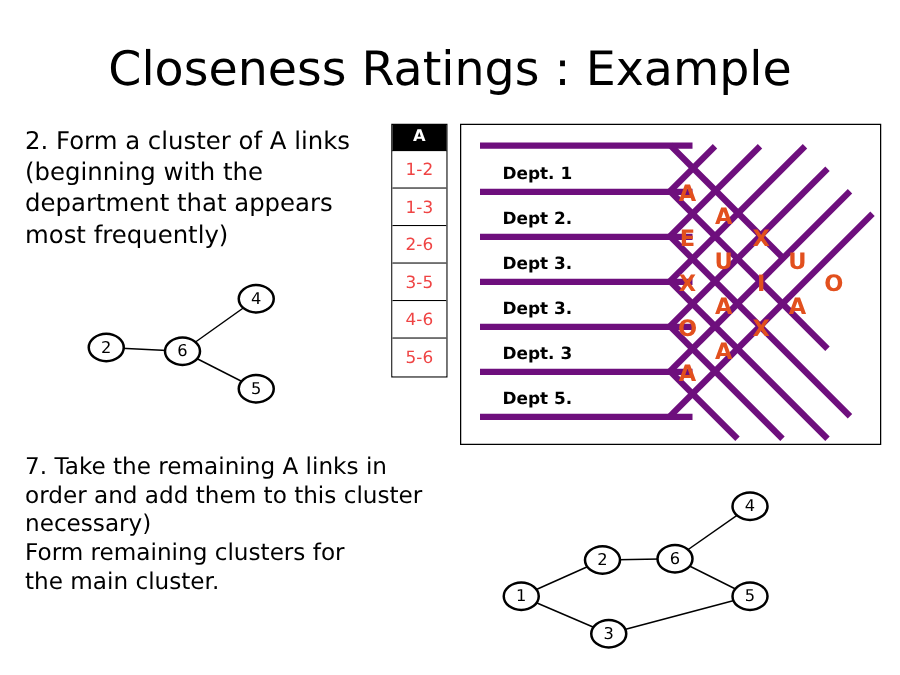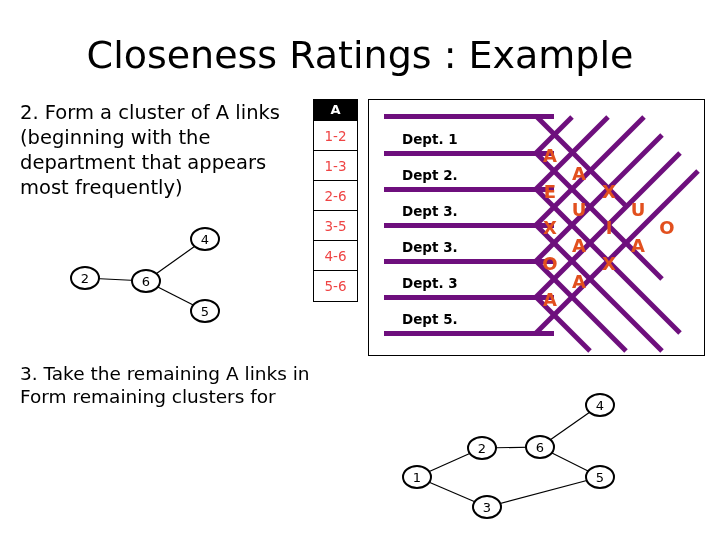--- a/index.html
+++ b/index.html
@@ -205,17 +205,20 @@
       </svg>
   <div class="node" style="left: 22px; top: 85px;">1</div>
       <div class="node" style="left: 87px; top: 56px;">2</div>
       <div class="node" style="left: 145px; top: 55px;">6</div>
       <div class="node" style="left: 205px; top: 13px;">4</div>
       <div class="node" style="left: 205px; top: 85px;">5</div>
       <div class="node" style="left: 92px; top: 115px;">3</div>
     </div>
 
   <div id="step3">
-    <span class="ln">3. Take the remaining A links in</span>
+    <span class="ln">7. Take the remaining A links in</span>
+    <span class="ln">order and add them to this cluster</span>
+    <span class="ln">necessary)</span>
     <span class="ln">Form remaining clusters for</span>
+    <span class="ln">the main cluster.</span>
   </div>
 
 </div>
 
 </body></html>

